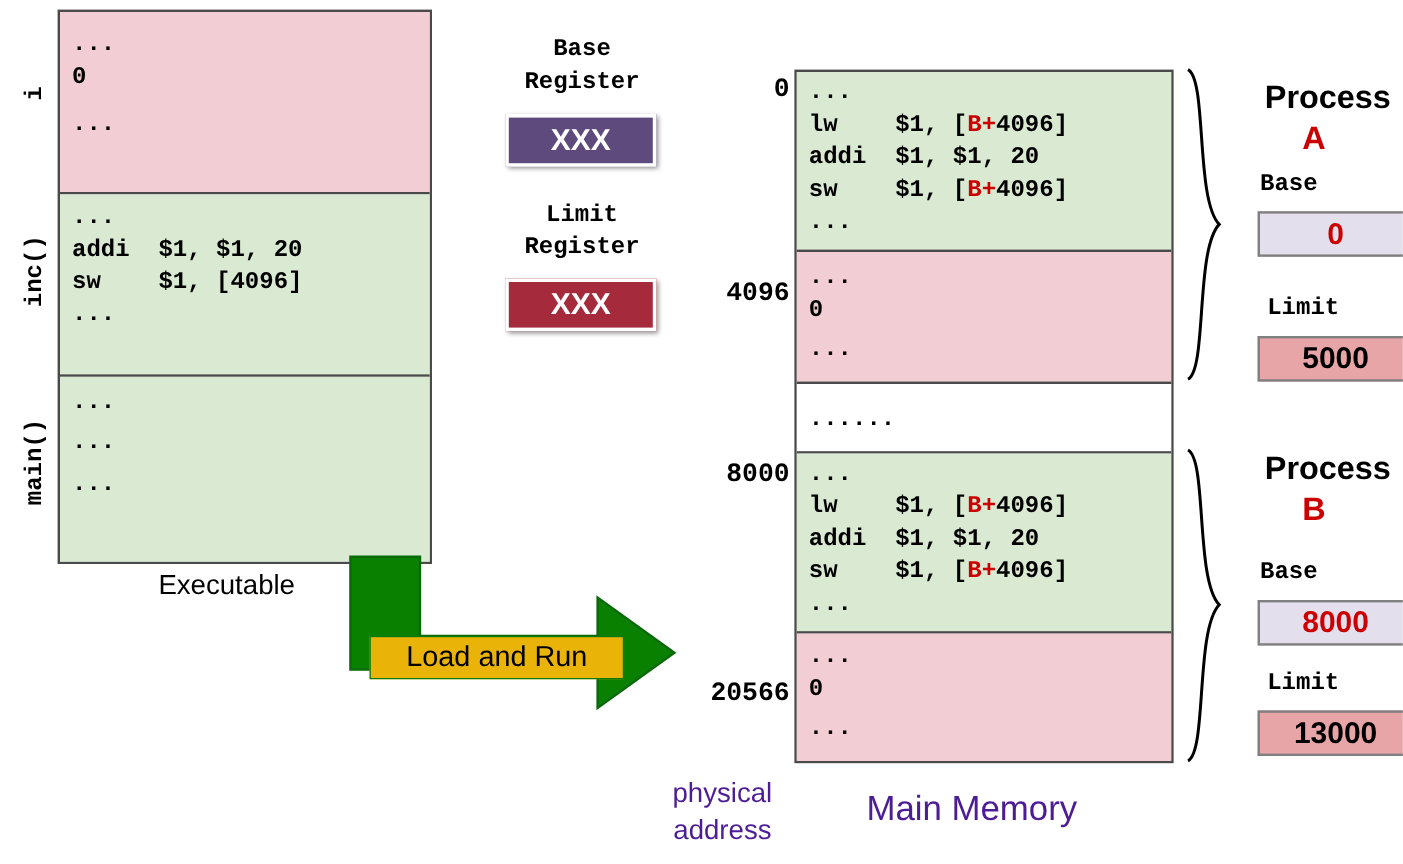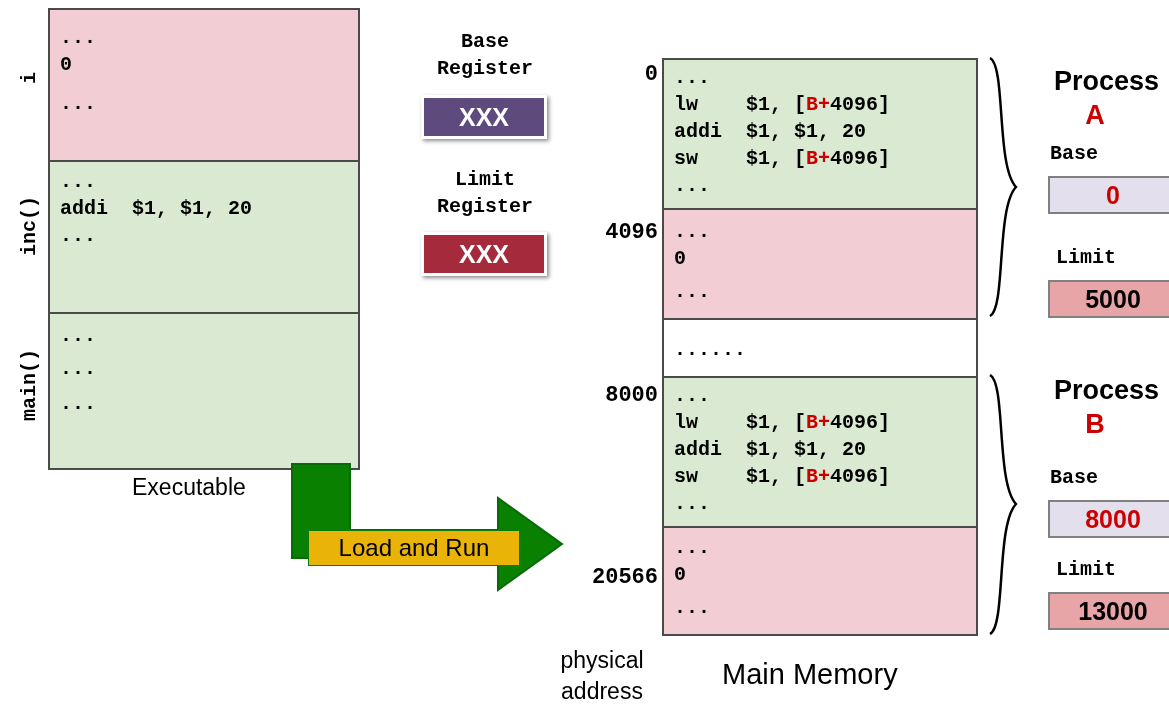--- a/index.html
+++ b/index.html
@@ -10,21 +10,21 @@
   body {
     width: 1169px;
     height: 720px;
     position: relative;
     overflow: hidden;
     font-family: "Liberation Sans", sans-serif;
   }
   .abs { position: absolute; }
   .sans {
     font-family: "Liberation Sans", sans-serif;
-    color: #000000;
+    color: #4c1d95;
   }
 
   
   #exec-box {
     left: 48px; top: 8px;
     width: 312px; height: 462px;
     border: 2px solid #4a4a4a;
     box-sizing: border-box;
   }
   .exec-seg {
@@ -117,21 +117,21 @@
   .addr {
     font-family: "Liberation Mono", "DejaVu Sans Mono", monospace;
     font-size: 22px;
     font-weight: bold;
     color: #000;
     text-align: right;
     width: 120px;
     right: 511px;   
   }
   #addr-0     { top: 62px; }
-  #addr-4096  { top: 220px; }
+  #addr-4096  { top: 232px; }
   #addr-8000  { top: 383px; }
   #addr-12096 { top: 565px; }
 
   .red { color: #cc0000; }
 
   #mem-caption { left: 722px; top: 658px; font-size: 29px; }
   #phys-caption {
     left: 548px; top: 645px;
     font-size: 23px; line-height: 31px;
     text-align: center; width: 108px;
@@ -208,20 +208,21 @@
 <div class="abs" id="exec-box">
   <div class="exec-seg seg-pink" id="exec-seg-i">
     <div class="code-line" style="padding-top:14px">...</div>
     <div class="code-line">0</div>
     <div class="code-line" style="height:12px"></div>
     <div class="code-line">...</div>
   </div>
   <div class="exec-seg seg-green" id="exec-seg-inc">
     <div class="code-line" style="padding-top:6px">...</div>
     <div class="code-line">addi  $1, $1, 20</div>
+    <div class="code-line">sw    $1, [4096]</div>
     <div class="code-line">...</div>
   </div>
   <div class="exec-seg seg-green" id="exec-seg-main">
     <div class="code-line" style="padding-top:8px">...</div>
     <div class="code-line" style="padding-top:6px">...</div>
     <div class="code-line" style="padding-top:8px">...</div>
   </div>
 </div>
 
 <div class="abs vlabel" id="lbl-i">i</div>

